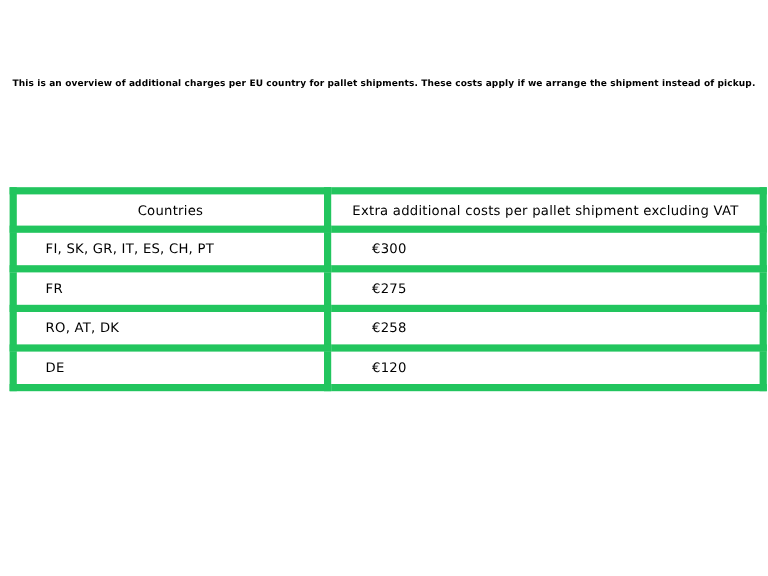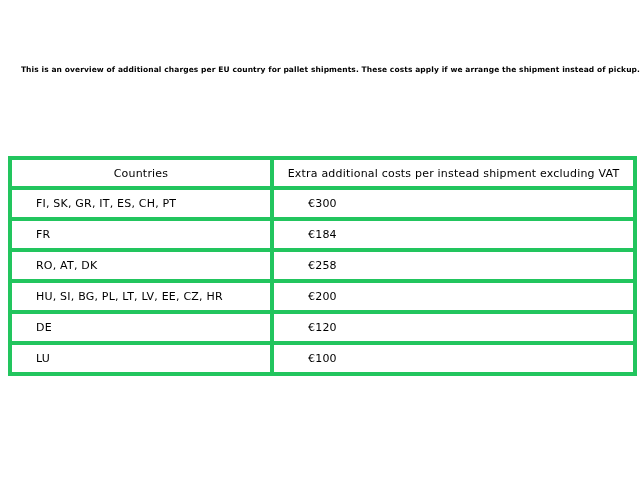--- a/index.html
+++ b/index.html
@@ -14,42 +14,42 @@
     background: #ffffff;
     overflow: hidden;
     font-family: "DejaVu Sans", "Liberation Sans", sans-serif;
     color: #000000;
   }
   .intro {
     position: absolute;
     top: 64px;
     left: 0;
     width: 640px;
-    text-align: right;
+    text-align: center;
     font-size: 7.5px;
     font-weight: bold;
     line-height: 12px;
     color: #000000;
     letter-spacing: 0.1px;
   }
   table.charges {
     position: absolute;
     left: 8px;
     top: 156px;
     width: 625px;
     border-collapse: collapse;
     table-layout: fixed;
     font-size: 11px;
     letter-spacing: 0.2px;
     color: #000000;
   }
   table.charges col.c1 { width: 262px; }
   table.charges col.c2 { width: 363px; }
   table.charges td {
-    border: 4px solid #22c55e;
+    border: 6px solid #22c55e;
     vertical-align: middle;
     padding: 0;
     overflow: hidden;
     white-space: nowrap;
   }
   tr.hdr td {
     height: 26px;
     text-align: center;
   }
   tr.row td {
@@ -70,42 +70,34 @@
   <div class="intro">This is an overview of additional charges per EU country for pallet shipments. These costs apply if we arrange the shipment instead of pickup.</div>
 
   <table class="charges">
     <colgroup>
       <col class="c1">
       <col class="c2">
     </colgroup>
     <tbody>
       <tr class="hdr">
         <td>Countries</td>
-        <td>Extra additional costs per instead shipment excluding VAT</td>
+        <td>Extra additional costs per pallet shipment excluding VAT</td>
       </tr>
       <tr class="row">
         <td class="countries">FI, SK, GR, IT, ES, CH, PT</td>
         <td class="cost">€300</td>
       </tr>
       <tr class="row">
         <td class="countries">FR</td>
-        <td class="cost">€184</td>
+        <td class="cost">€275</td>
       </tr>
       <tr class="row">
         <td class="countries">RO, AT, DK</td>
         <td class="cost">€258</td>
       </tr>
       <tr class="row">
-        <td class="countries">HU, SI, BG, PL, LT, LV, EE, CZ, HR</td>
-        <td class="cost">€200</td>
-      </tr>
-      <tr class="row">
         <td class="countries">DE</td>
         <td class="cost">€120</td>
-      </tr>
-      <tr class="row">
-        <td class="countries">LU</td>
-        <td class="cost">€100</td>
       </tr>
     </tbody>
   </table>
 
 </div>
 
 </body></html>

